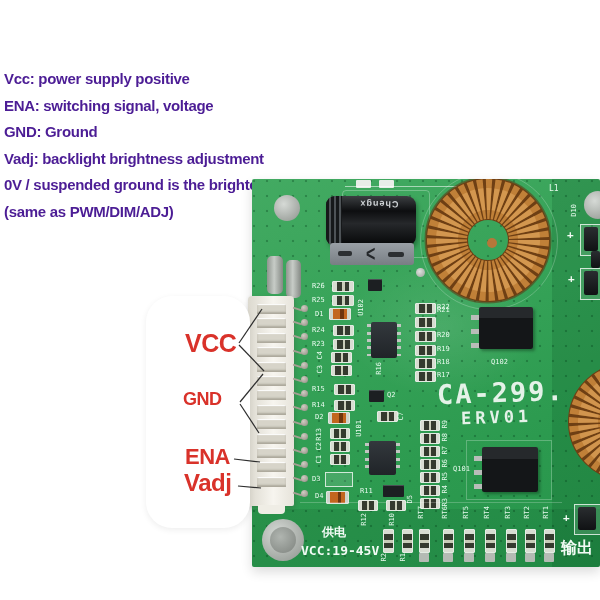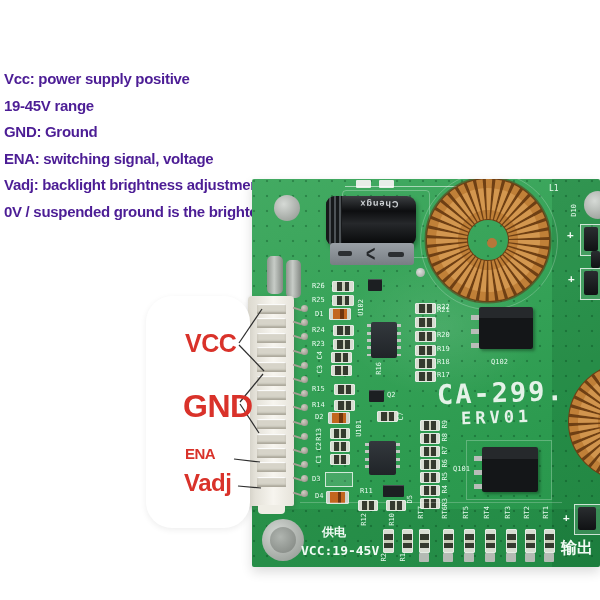--- a/index.html
+++ b/index.html
@@ -83,25 +83,25 @@
         color:#f2fbf4;line-height:1;}
   .toroid{position:absolute;}
 </style>
 </head>
 <body>
 
 <div class="stage">
 
   <div class="info">
     <div>Vcc: power supply positive</div>
-    <div>19-45V range</div>
+    <div>ENA: switching signal, voltage</div>
     <div>GND: Ground</div>
-    <div>ENA: switching signal, voltage</div>
     <div>Vadj: backlight brightness adjustment</div>
     <div>0V / suspended ground is the brightest</div>
+    <div>(same as PWM/DIM/ADJ)</div>
   </div>
 
   <div class="board">
     <div class="dots"></div>
     <div class="patch" style="left:300px;top:0;width:48px;height:388px;background:rgba(0,60,25,0.16);"></div>
     <div class="patch" style="left:0;top:330px;width:348px;height:58px;background:rgba(0,50,20,0.10);"></div>
 
     <div class="hole" style="left:22px;top:16px;width:26px;height:26px;"></div>
     <div class="hole" style="left:332px;top:12px;width:28px;height:28px;"></div>
     <div class="hole big" style="left:10px;top:340px;width:42px;height:42px;"></div>
@@ -321,16 +321,16 @@
     <g stroke="#2e2e2e" stroke-width="1.2" fill="none">
       <path d="M239,343 L262,309"></path>
         <path d="M239,345 L264,371"></path>
       <path d="M240,402 L263,374"></path>
         <path d="M240,404 L259,433"></path>
       <path d="M234,459 L260,462"></path>
         <path d="M238,486 L261,488"></path>
     </g>
   </svg>
   <div class="callout" style="left:185px;top:331px;font-size:25px;">VCC</div>
-  <div class="callout" style="left:183px;top:390px;font-size:32px;">GND</div>
-  <div class="callout" style="left:185px;top:446px;font-size:15px;">ENA</div>
+  <div class="callout" style="left:183px;top:390px;font-size:18px;">GND</div>
+  <div class="callout" style="left:185px;top:446px;font-size:22px;">ENA</div>
   <div class="callout" style="left:184px;top:471px;font-size:24px;">Vadj</div>
 </div>
 
 </body></html>

